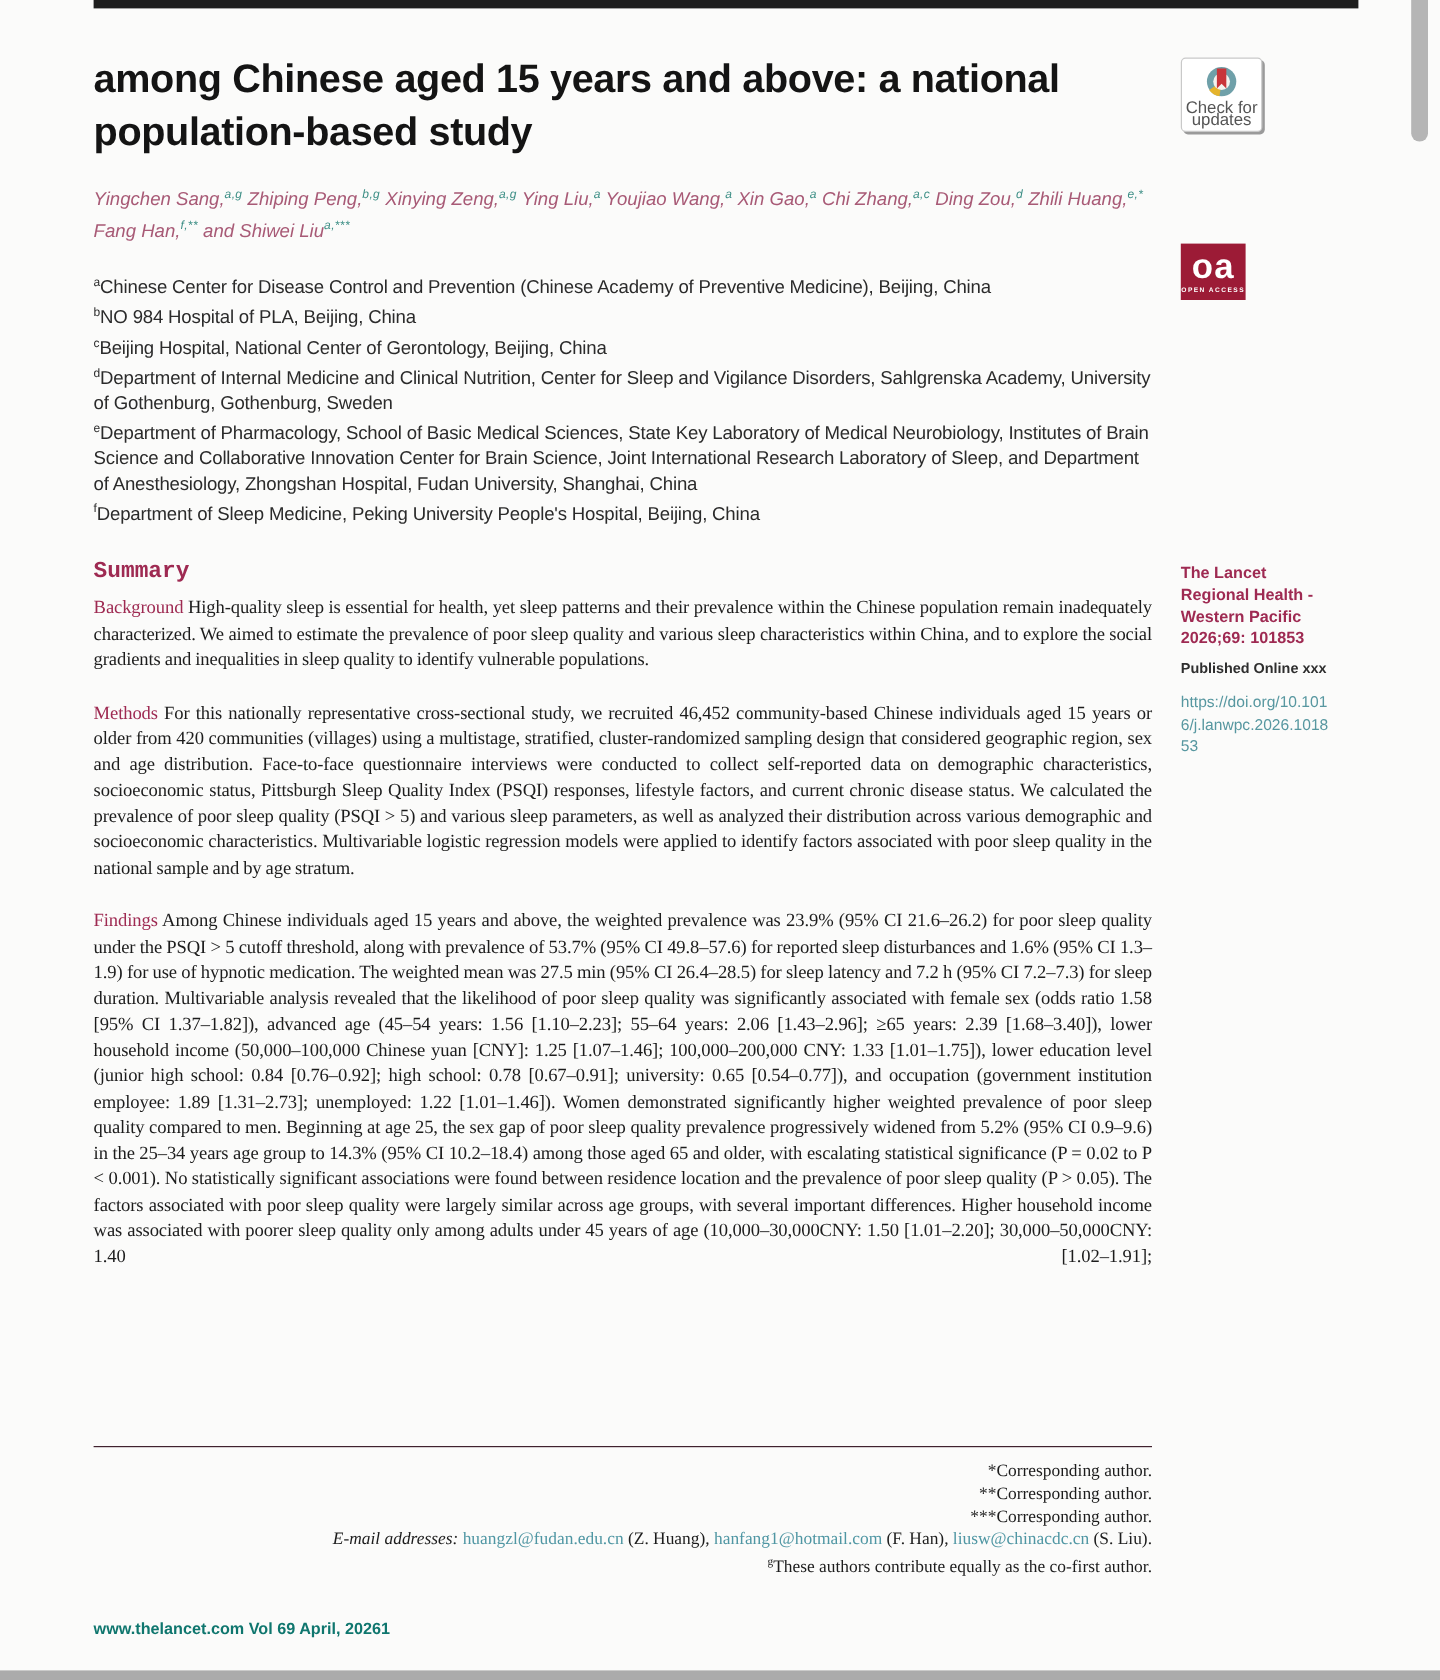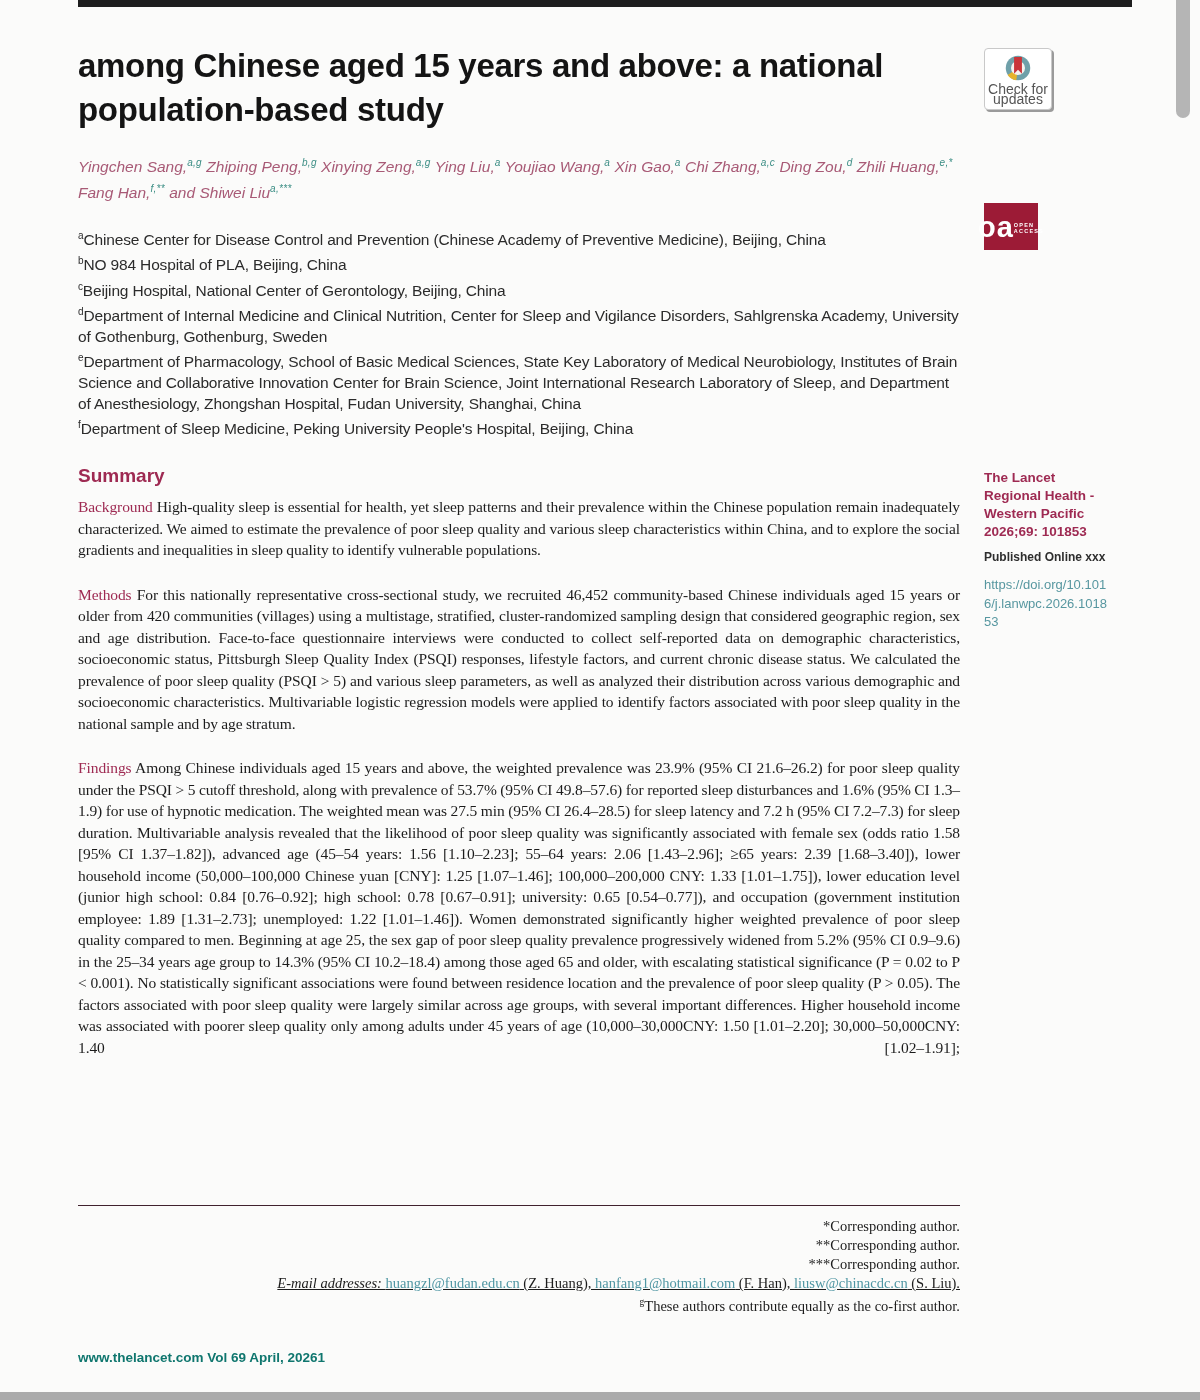--- a/index.html
+++ b/index.html
@@ -40,58 +40,58 @@
   .authors{
     margin:20px 0 0 78px;width:882px;
     font-family:"Liberation Sans","DejaVu Sans",sans-serif;
     font-style:italic;font-size:15.5px;line-height:22px;color:#a85a76;
   }
   .authors sup{font-size:10px;color:#3c8e85;letter-spacing:.3px;}
 
   
   .oa-badge{
     position:absolute;top:203px;left:984px;width:54px;height:47px;background:#9c1b36;
-    display:flex;flex-direction:row;align-items:center;justify-content:center;
+    display:flex;flex-direction:column;align-items:center;justify-content:center;
     font-family:"Liberation Sans","DejaVu Sans",sans-serif;color:#fff;
   }
   .oa-big{font-size:29px;font-weight:700;line-height:28px;letter-spacing:1px;}
   .oa-small{font-size:5.5px;font-weight:700;letter-spacing:1.2px;margin-top:2px;}
 
   
   .affils{margin:21px 0 0 78px;width:884px;
     font-family:"Liberation Sans","DejaVu Sans",sans-serif;
     font-size:15.5px;line-height:21px;color:#2b2b2b;letter-spacing:-0.15px;}
   .affil-line sup{font-size:10px;}
 
   
   .two-col{display:flex;margin:26px 0 0 78px;width:1052px;}
   .main-col{width:882px;}
   .side-col{width:128px;margin-left:24px;padding-top:4px;
     font-family:"Liberation Sans","DejaVu Sans",sans-serif;}
 
   .summary-heading{
-    font-family:Liberation Sans, sans-serif;
+    font-family:Liberation Mono, monospace;
     font-size:19px;font-weight:700;color:#9e2a52;margin:0 0 9px 0;
   }
   .abs-para{
     margin:0 0 23px 0;text-align:justify;
     font-size:15.5px;line-height:21.5px;letter-spacing:-0.1px;word-spacing:-0.4px;color:#1c1c1c;
   }
   .abs-para .para-label{color:#9e2a52;}
   .abs-para.cut{text-align-last:justify;margin-bottom:0;}
 
   .side-citation{font-size:13.5px;font-weight:700;line-height:18px;color:#9e2a52;}
   .side-published{margin-top:9px;font-size:12px;font-weight:700;color:#2e2e2e;}
   .side-doi{margin-top:12px;font-size:13px;line-height:18.5px;color:#5797a0;word-break:break-all;cursor:pointer;}
 
   
   .footnotes-block{position:absolute;top:1205px;left:78px;width:882px;border-top:1.5px solid #40222e;padding-top:11px;}
   .note{font-size:14.5px;line-height:19px;color:#1c1c1c;text-align:right;}
   .note sup{font-size:9.5px;}
-  .note.email-line{text-indent:26px;text-decoration:underline;}
+  .note.email-line{text-indent:26px;}
   .email-prefix{font-style:italic;}
   .email-link{color:#4f96a3;text-decoration:none;cursor:pointer;}
 
   
   .page-footer{position:absolute;top:1350px;left:78px;width:1044px;
     display:flex;align-items:baseline;
     font-family:"Liberation Sans","DejaVu Sans",sans-serif;font-size:13.5px;font-weight:700;color:#0f766e;}
   .page-number{font-weight:700;}
 </style>
 </head>

